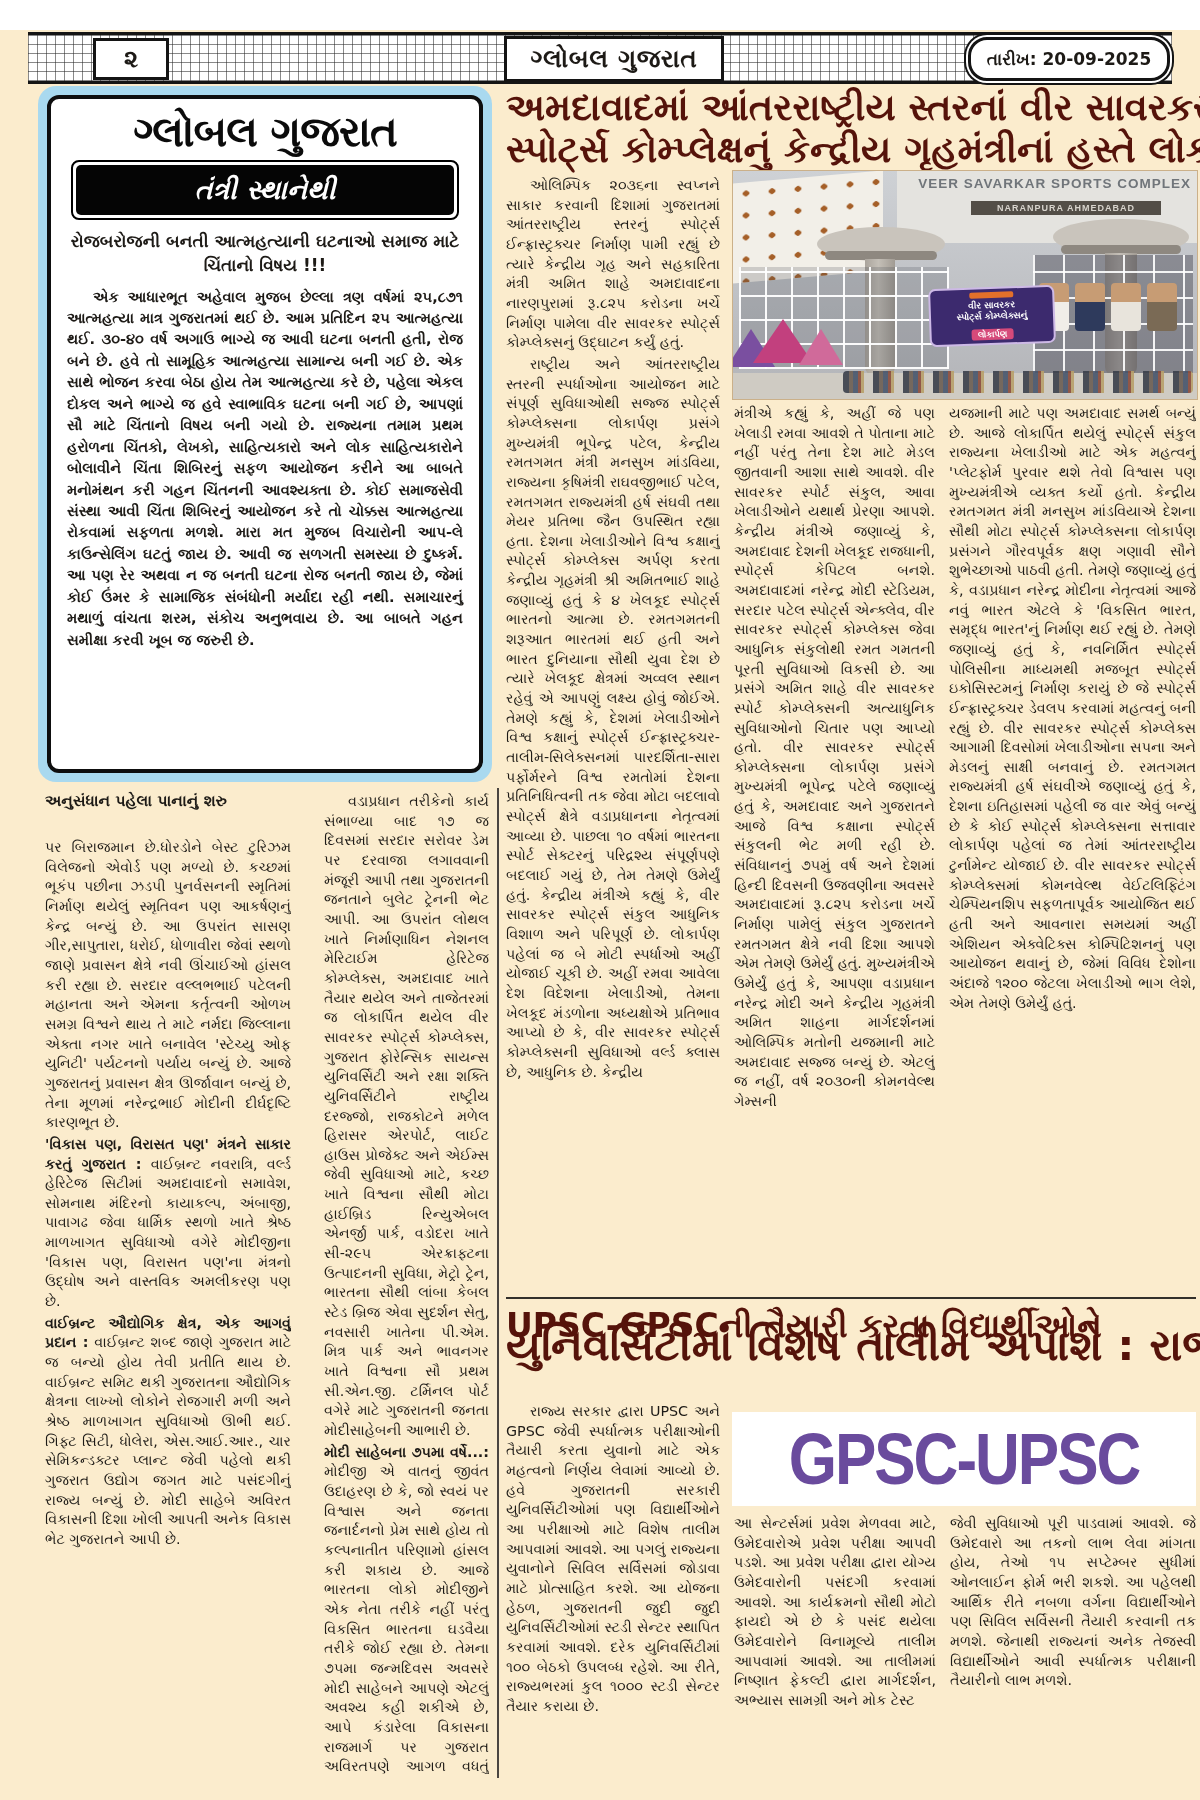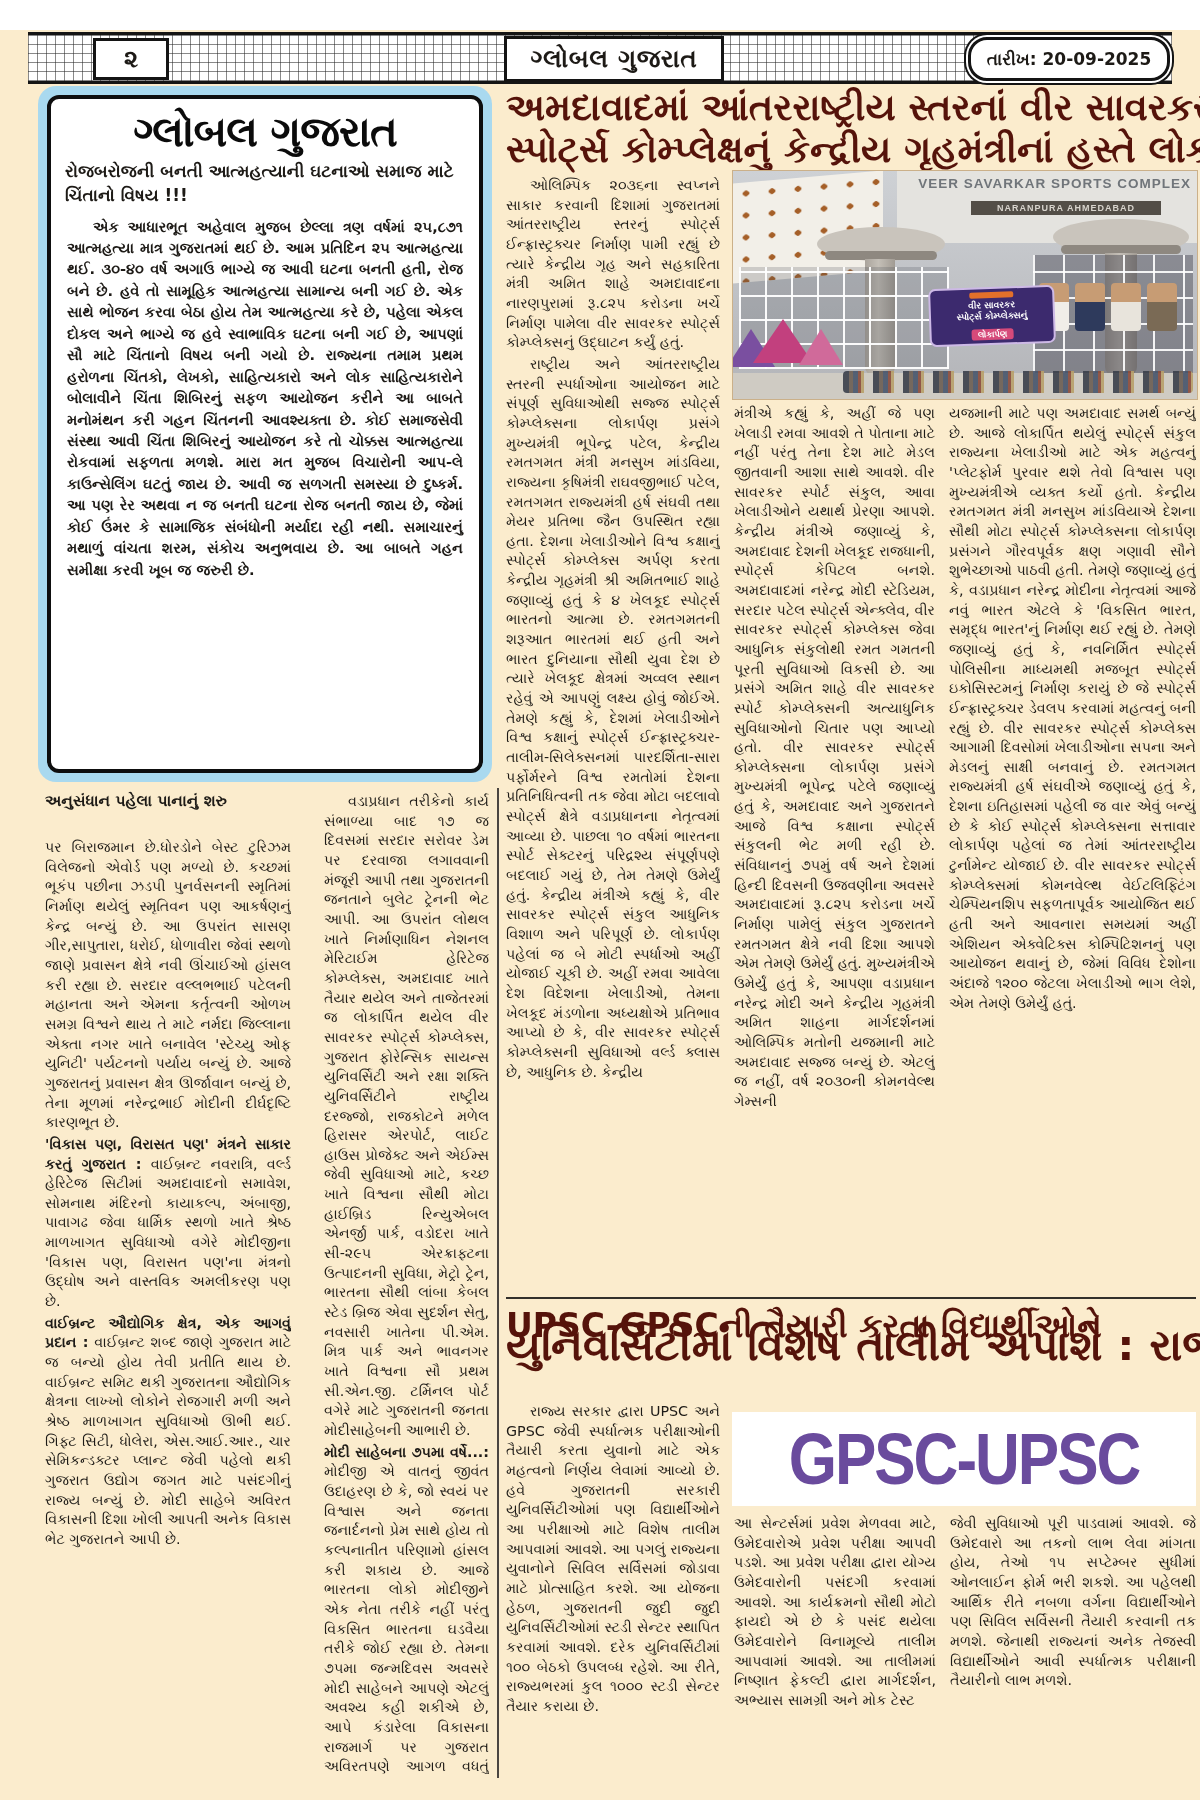--- a/index.html
+++ b/index.html
@@ -18,21 +18,21 @@
   .hdr-page{left:65px;top:3px;width:70px;height:36px;font-size:24px;}
   .hdr-title{left:476px;top:1px;width:214px;height:40px;font-size:25px;letter-spacing:.5px;}
   .hdr-date{left:940px;top:2px;width:196px;height:38px;font-size:17px;border-radius:19px;box-shadow:0 0 0 2px #fff,0 0 0 4px #141414;}
 
   
   .edit-frame{position:absolute;left:38px;top:86px;width:454px;height:696px;background:#a9d9ef;border-radius:18px;}
   .edit-box{position:absolute;left:9px;top:9px;right:9px;bottom:9px;background:#ffffff;border:4px solid #0e0e0e;border-radius:12px;overflow:hidden;}
   .edit-masthead{text-align:center;font-size:42px;font-weight:bold;letter-spacing:-1px;margin:8px 0 4px;color:#0b0b0b;}
   .tantri-outer{margin:2px 20px 10px;border:2.5px solid #000;border-radius:8px;padding:3px;}
   .tantri-inner{background:#050505;color:#fff;border-radius:5px;text-align:center;font-size:27px;font-weight:bold;font-style:italic;padding:9px 0;}
-  .edit-heading{font-size:17px;font-weight:bold;text-align:left;margin:4px 14px 8px;line-height:1.4;}
+  .edit-heading{font-size:17px;font-weight:bold;text-align:center;margin:4px 14px 8px;line-height:1.4;}
   .edit-body{font-size:14.6px;line-height:1.47;text-align:justify;margin:0 16px;font-weight:bold;}
   .edit-body .ind{display:inline-block;width:26px;}
 
   
   .news{font-size:14.3px;line-height:1.375;text-align:justify;overflow:hidden;position:absolute;}
   .news p{margin:0 0 2px;}
   .news p.ind{text-indent:24px;}
   .bold-lead{font-weight:bold;}
 
   
@@ -112,20 +112,23 @@
 
   <div class="masthead-bar">
     <div class="hdr-box hdr-page">૨</div>
     <div class="hdr-box hdr-title">ગ્લોબલ ગુજરાત</div>
     <div class="hdr-box hdr-date">તારીખ: 20-09-2025</div>
   </div>
 
   <div class="edit-frame">
     <div class="edit-box">
       <div class="edit-masthead">ગ્લોબલ ગુજરાત</div>
+      <div class="tantri-outer">
+        <div class="tantri-inner">તંત્રી સ્થાનેથી</div>
+      </div>
       <div class="edit-heading">રોજબરોજની બનતી આત્મહત્યાની ઘટનાઓ સમાજ માટે ચિંતાનો વિષય !!!</div>
       <div class="edit-body"><span class="ind"></span><span>એક આધારભૂત અહેવાલ મુજબ છેલ્લા ત્રણ વર્ષમાં ૨૫,૮૭૧ આત્મહત્યા માત્ર ગુજરાતમાં થઈ છે. આમ પ્રતિદિન ૨૫ આત્મહત્યા થઈ. ૩૦-૪૦ વર્ષ અગાઉ ભાગ્યે જ આવી ઘટના બનતી હતી, રોજ બને છે. હવે તો સામૂહિક આત્મહત્યા સામાન્ય બની ગઈ છે. એક સાથે ભોજન કરવા બેઠા હોય તેમ આત્મહત્યા કરે છે, પહેલા એકલ દોકલ અને ભાગ્યે જ હવે સ્વાભાવિક ઘટના બની ગઈ છે, આપણાં સૌ માટે ચિંતાનો વિષય બની ગયો છે. રાજ્યના તમામ પ્રથમ હરોળના ચિંતકો, લેખકો, સાહિત્યકારો અને લોક સાહિત્યકારોને બોલાવીને ચિંતા શિબિરનું સફળ આયોજન કરીને આ બાબતે મનોમંથન કરી ગહન ચિંતનની આવશ્યક્તા છે. કોઈ સમાજસેવી સંસ્થા આવી ચિંતા શિબિરનું આયોજન કરે તો ચોક્કસ આત્મહત્યા રોકવામાં સફળતા મળશે. મારા મત મુજબ વિચારોની આપ-લે કાઉન્સેલિંગ ઘટતું જાય છે. આવી જ સળગતી સમસ્યા છે દુષ્કર્મ. આ પણ રેર અથવા ન જ બનતી ઘટના રોજ બનતી જાય છે, જેમાં કોઈ ઉંમર કે સામાજિક સંબંધોની મર્યાદા રહી નથી. સમાચારનું મથાળું વાંચતા શરમ, સંકોચ અનુભવાય છે. આ બાબતે ગહન સમીક્ષા કરવી ખૂબ જ જરુરી છે.</span></div>
     </div>
   </div>
 
   <div class="headline sp-h1">અમદાવાદમાં આંતરરાષ્ટ્રીય સ્તરનાં વીર સાવરકર</div>
   <div class="headline sp-h2">સ્પોર્ટ્સ કોમ્પ્લેક્ષનું કેન્દ્રીય ગૃહમંત્રીનાં હસ્તે લોકાર્પણ</div>
 
   <div class="photo">
     <div class="p-panel"></div>

